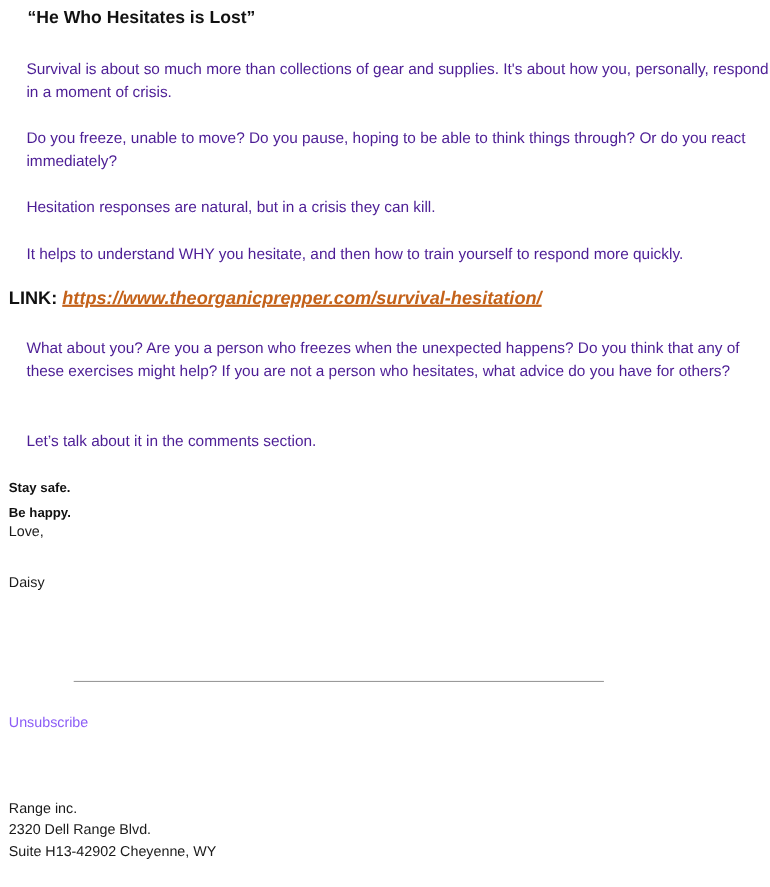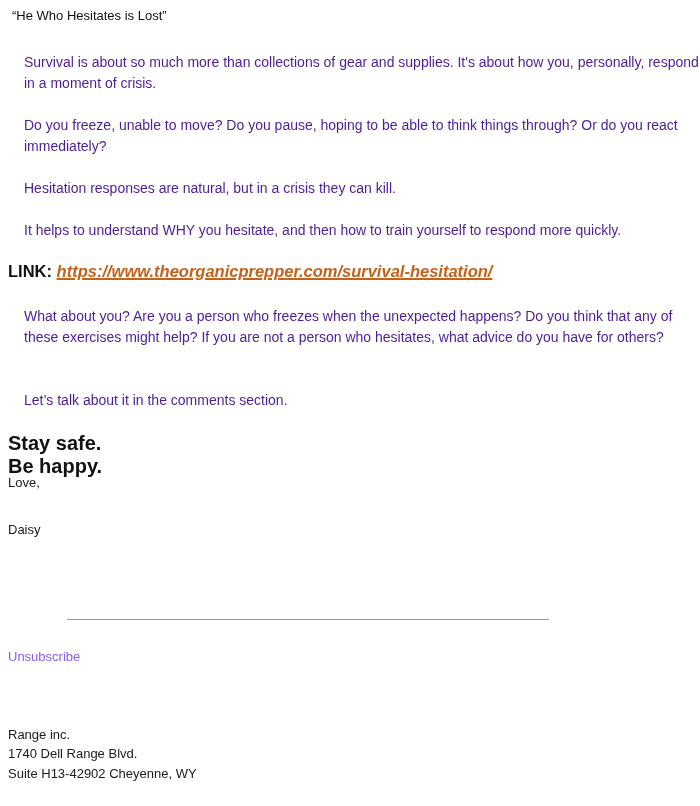--- a/index.html
+++ b/index.html
@@ -17,23 +17,23 @@
   }
   .content {
     position: absolute;
     left: 8px;
     top: 0;
     width: 684px;
   }
   .title {
     position: absolute;
     top: 8px;
-    left: 4px;
-    font-size: 13px;
-    font-weight: normal;
+    left: 17px;
+    font-size: 16px;
+    font-weight: bold;
     color: #111;
     margin: 0;
     white-space: nowrap;
   }
   .p {
     position: absolute;
     left: 16px;
     font-size: 14px;
     line-height: 21px;
     margin: 0;
@@ -50,21 +50,21 @@
   }
   .link-line a {
     color: #c4621a;
     text-decoration: underline;
     text-decoration-thickness: 1.5px;
     font-style: italic;
   }
   .signoff {
     position: absolute;
     left: 0;
-    font-size: 20px;
+    font-size: 12px;
     font-weight: bold;
     line-height: 23px;
     color: #111;
     margin: 0;
   }
   .divider {
     position: absolute;
     left: 67px;
     top: 619px;
     width: 482px;
@@ -112,17 +112,17 @@
   <p class="signoff" style="top:455px;">Be happy.</p>
 
   <p class="small" style="top:473px;">Love,</p>
   <p class="small" style="top:520px;">Daisy</p>
 
   <p class="small" style="top:647px;">
     <a href="#">Unsubscribe</a>
   </p>
 
   <p class="small" style="top:725px;">Range inc.</p>
-  <p class="small" style="top:744px;">1740 Dell Range Blvd.</p>
+  <p class="small" style="top:744px;">2320 Dell Range Blvd.</p>
   <p class="small" style="top:764px;">Suite H13-42902 Cheyenne, WY</p>
 </div>
 
 <div class="divider"></div>
 
 </body></html>

